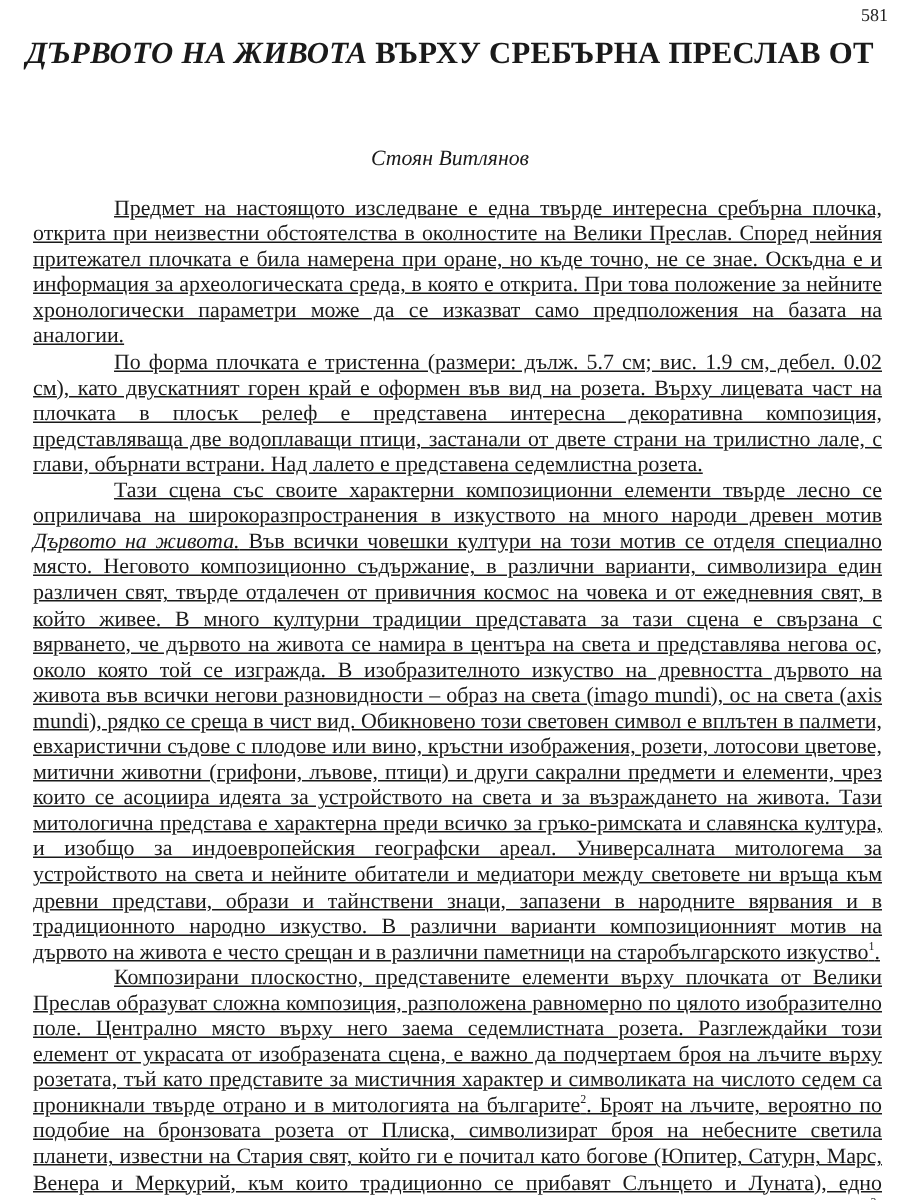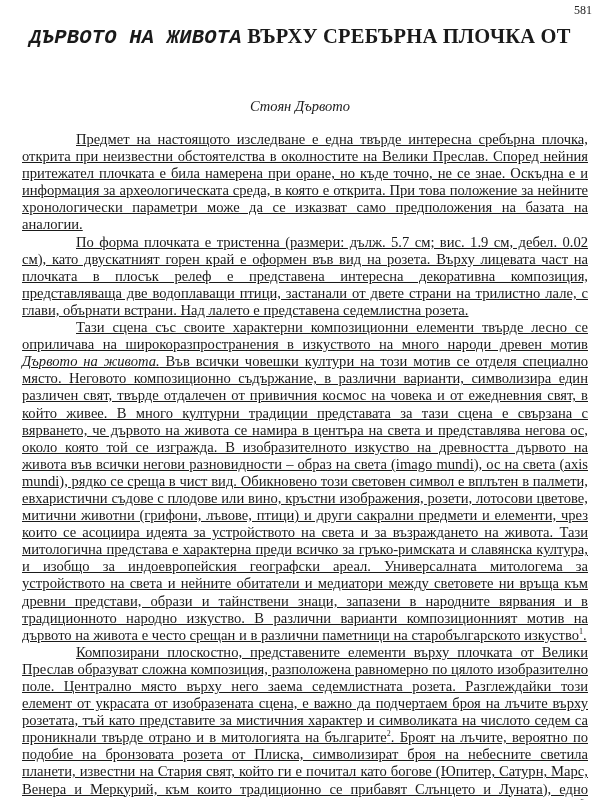--- a/index.html
+++ b/index.html
@@ -11,43 +11,43 @@
     .page-number {
       position: absolute; top: 3px; right: 8px;
       font-size: 12px; color: #222; text-align: right;
     }
     .title {
       position: absolute; top: 22px; left: 0; width: 600px;
       text-align: center; font-weight: bold;
       font-size: 20.5px; line-height: 28px; letter-spacing: 0.2px;
       margin: 0;
     }
-    .title .it { font-style: italic; font-family: Liberation Mono, monospace; }
+    .title .it { font-style: italic; }
     .author {
       position: absolute; top: 98px; left: 0; width: 600px;
       text-align: center; font-style: italic; font-size: 14.5px;
     }
     .body {
       position: absolute; top: 131px; left: 22px; width: 566px;
       font-size: 14.6px; line-height: 17.1px;
       text-align: justify;
     }
     .body p { margin: 0; text-indent: 54px; text-decoration: underline; }
     .body p .it { font-style: italic; }
     sup { font-size: 8px; line-height: 0; vertical-align: super; }
   </style>
 </head>
 <body>
 
 <div class="page-number">581</div>
 
 <h1 class="title">
-  <span class="it">ДЪРВОТО НА ЖИВОТА</span><span> ВЪРХУ СРЕБЪРНА ПЛОЧКА ОТ</span><br>
+  <span class="it">ДЪРВОТО НА ЖИВОТА</span><span> ВЪРХУ СРЕБЪРНА ПРЕСЛАВ ОТ</span><br>
 </h1>
 
-<div class="author">Стоян Дървото</div>
+<div class="author">Стоян Витлянов</div>
 
 <div class="body">
   <p>Предмет на настоящото изследване е една твърде интересна сребърна плочка, открита при неизвестни обстоятелства в околностите на Велики Преслав. Според нейния притежател плочката е била намерена при оране, но къде точно, не се знае. Оскъдна е и информация за археологическата среда, в която е открита. При това положение за нейните хронологически параметри може да се изказват само предположения на базата на аналогии.</p>
   <p>По форма плочката е тристенна (размери: дълж. 5.7 см; вис. 1.9 см, дебел. 0.02 см), като двускатният горен край е оформен във вид на розета. Върху лицевата част на плочката в плосък релеф е представена интересна декоративна композиция, представляваща две водоплаващи птици, застанали от двете страни на трилистно лале, с глави, обърнати встрани. Над лалето е представена седемлистна розета.</p>
   <p><span>Тази сцена със своите характерни композиционни елементи твърде лесно се оприличава на широкоразпространения в изкуството на много народи древен мотив </span><span class="it">Дървото на живота.</span><span> Във всички човешки култури на този мотив се отделя специално място. Неговото композиционно съдържание, в различни варианти, символизира един различен свят, твърде отдалечен от привичния космос на човека и от ежедневния свят, в който живее. В много културни традиции представата за тази сцена е свързана с вярването, че дървото на живота се намира в центъра на света и представлява негова ос, около която той се изгражда. В изобразителното изкуство на древността дървото на живота във всички негови разновидности – образ на света (imago mundi), ос на света (axis mundi), рядко се среща в чист вид. Обикновено този световен символ е вплътен в палмети, евхаристични съдове с плодове или вино, кръстни изображения, розети, лотосови цветове, митични животни (грифони, лъвове, птици) и други сакрални предмети и елементи, чрез които се асоциира идеята за устройството на света и за възраждането на живота. Тази митологична представа е характерна преди всичко за гръко-римската и славянска култура, и изобщо за индоевропейския географски ареал. Универсалната митологема за устройството на света и нейните обитатели и медиатори между световете ни връща към древни представи, образи и тайнствени знаци, запазени в народните вярвания и в традиционното народно изкуство. В различни варианти композиционният мотив на дървото на живота е често срещан и в различни паметници на старобългарското изкуство</span><sup>1</sup><span>.</span></p>
   <p><span>Композирани плоскостно, представените елементи върху плочката от Велики Преслав образуват сложна композиция, разположена равномерно по цялото изобразително поле. Централно място върху него заема седемлистната розета. Разглеждайки този елемент от украсата от изобразената сцена, е важно да подчертаем броя на лъчите върху розетата, тъй като представите за мистичния характер и символиката на числото седем са проникнали твърде отрано и в митологията на българите</span><sup>2</sup><span>. Броят на лъчите, вероятно по подобие на бронзовата розета от Плиска, символизират броя на небесните светила планети, известни на Стария свят, който ги е почитал като богове (Юпитер, Сатурн, Марс, Венера и Меркурий, към които традиционно се прибавят Слънцето и Луната), едно твърдение на Бешевлиев, което не е оспорено аргументирано и до днес</span><sup>3</sup><span>. Астрономическият произход на това число не предизвиква съмнение. Цялото небе е подчинено на седем планети, затова в почти всички религиозни системи намираме седем небеса. Най-големите и ярки</span></p>
 </div>
 
 </body></html>

